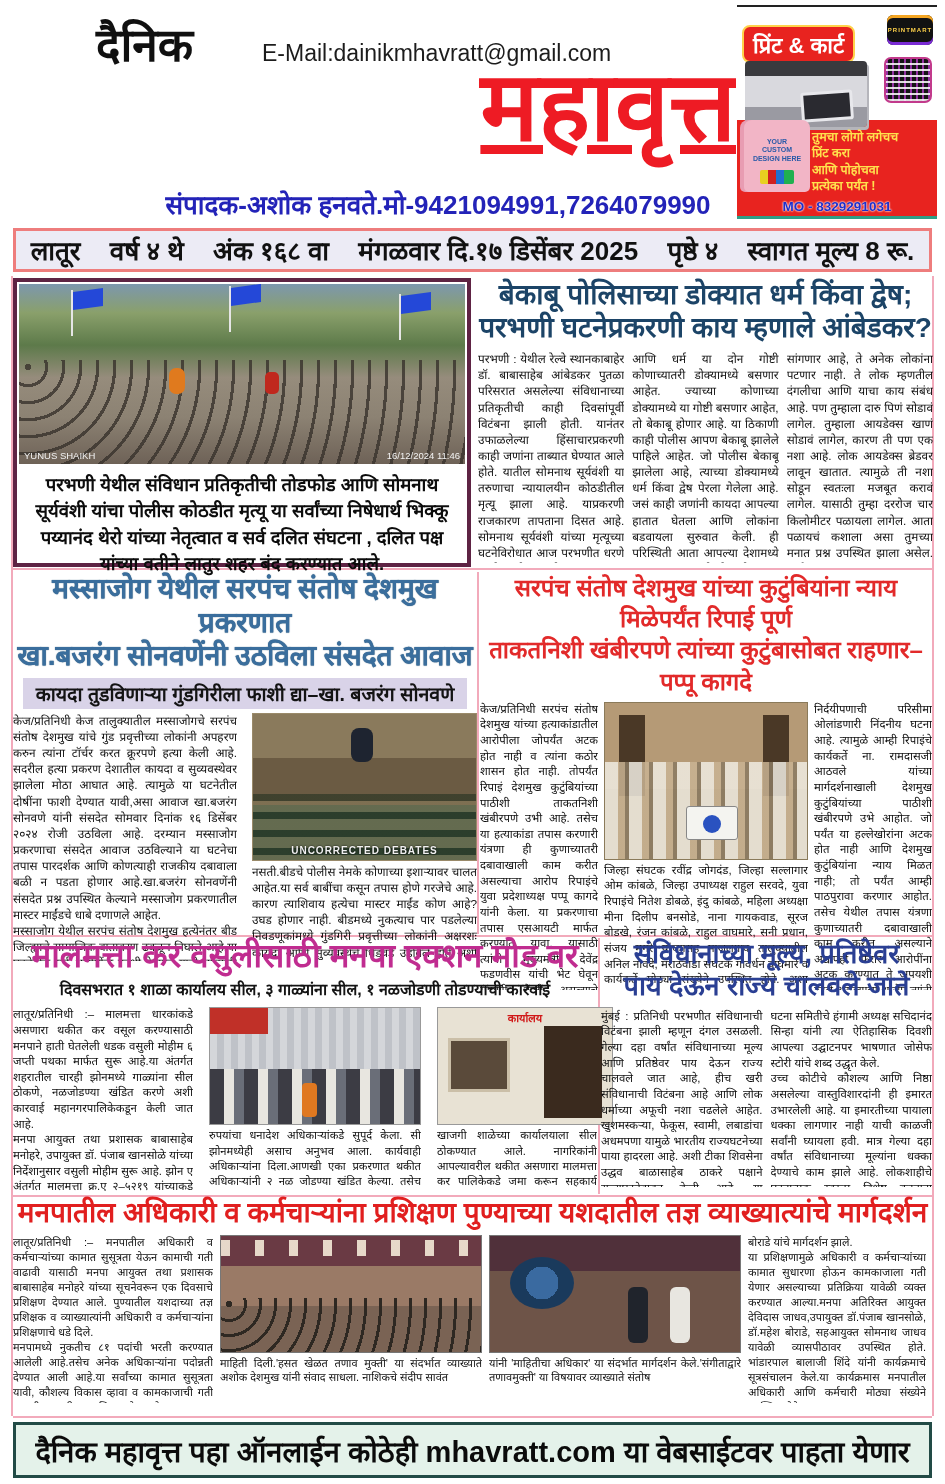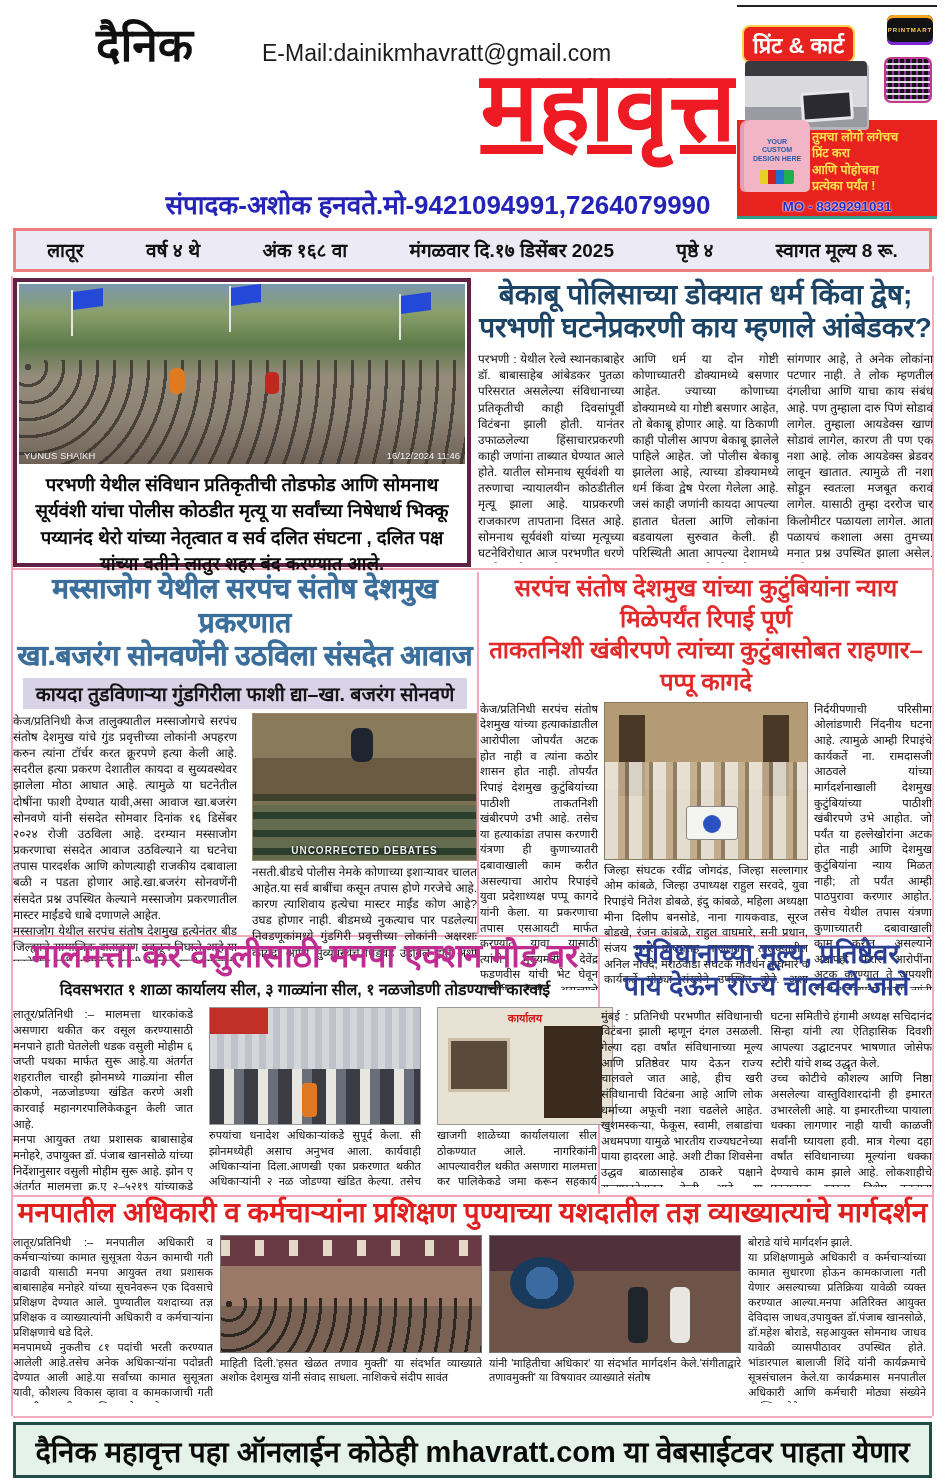--- a/index.html
+++ b/index.html
@@ -41,21 +41,21 @@
   .tshirt-tag { position:absolute; left:16px; bottom:8px; width:34px; height:14px; background:#111;
                 border-radius:2px; background-image:linear-gradient(90deg,#e8d020 0 8px,#d02020 8px 16px,#2070d0 16px 24px,#20b050 24px 34px); }
   .ad-tagline { position:absolute; right:5px; bottom:22px; width:120px; color:#ffe14d; font-weight:bold;
                 font-size:12.5px; line-height:1.3; white-space:pre-line; }
   .ad-phone { position:absolute; left:0; bottom:2px; width:100%; text-align:center; font-size:13.5px;
               font-weight:bold; color:#1f2ec9; text-shadow:0 0 2px #ffffff,0 0 2px #ffffff; }
 
   
   .datebar { position:absolute; left:13px; top:228px; width:919px; height:44px; background:#ecebf5;
              border:3px solid #ee7d7d; display:flex; align-items:center; justify-content:space-around;
-             font-size:19px; font-weight:bold; color:#111; }
+             font-size:26px; font-weight:bold; color:#111; }
 
   
   .hline, .vline { position:absolute; background:#f2aabb; }
 
   
   .photoblock { position:absolute; left:13px; top:278px; width:458px; height:289px; border:4px solid #5e2344; background:#fff; }
   .lead-photo { position:relative; margin:2px; height:180px; overflow:hidden;
       background:linear-gradient(180deg,#7c97ae 0%,#8aa06b 16%,#5d7a4a 34%,#968c7c 52%,#8c8273 74%,#6e6257 100%); }
   .crowd { position:absolute; left:0; bottom:0; width:100%; height:58%;
       background-image:repeating-radial-gradient(circle at 9px 7px, #38322c 0 3.2px, rgba(0,0,0,0) 3.2px 17px);

